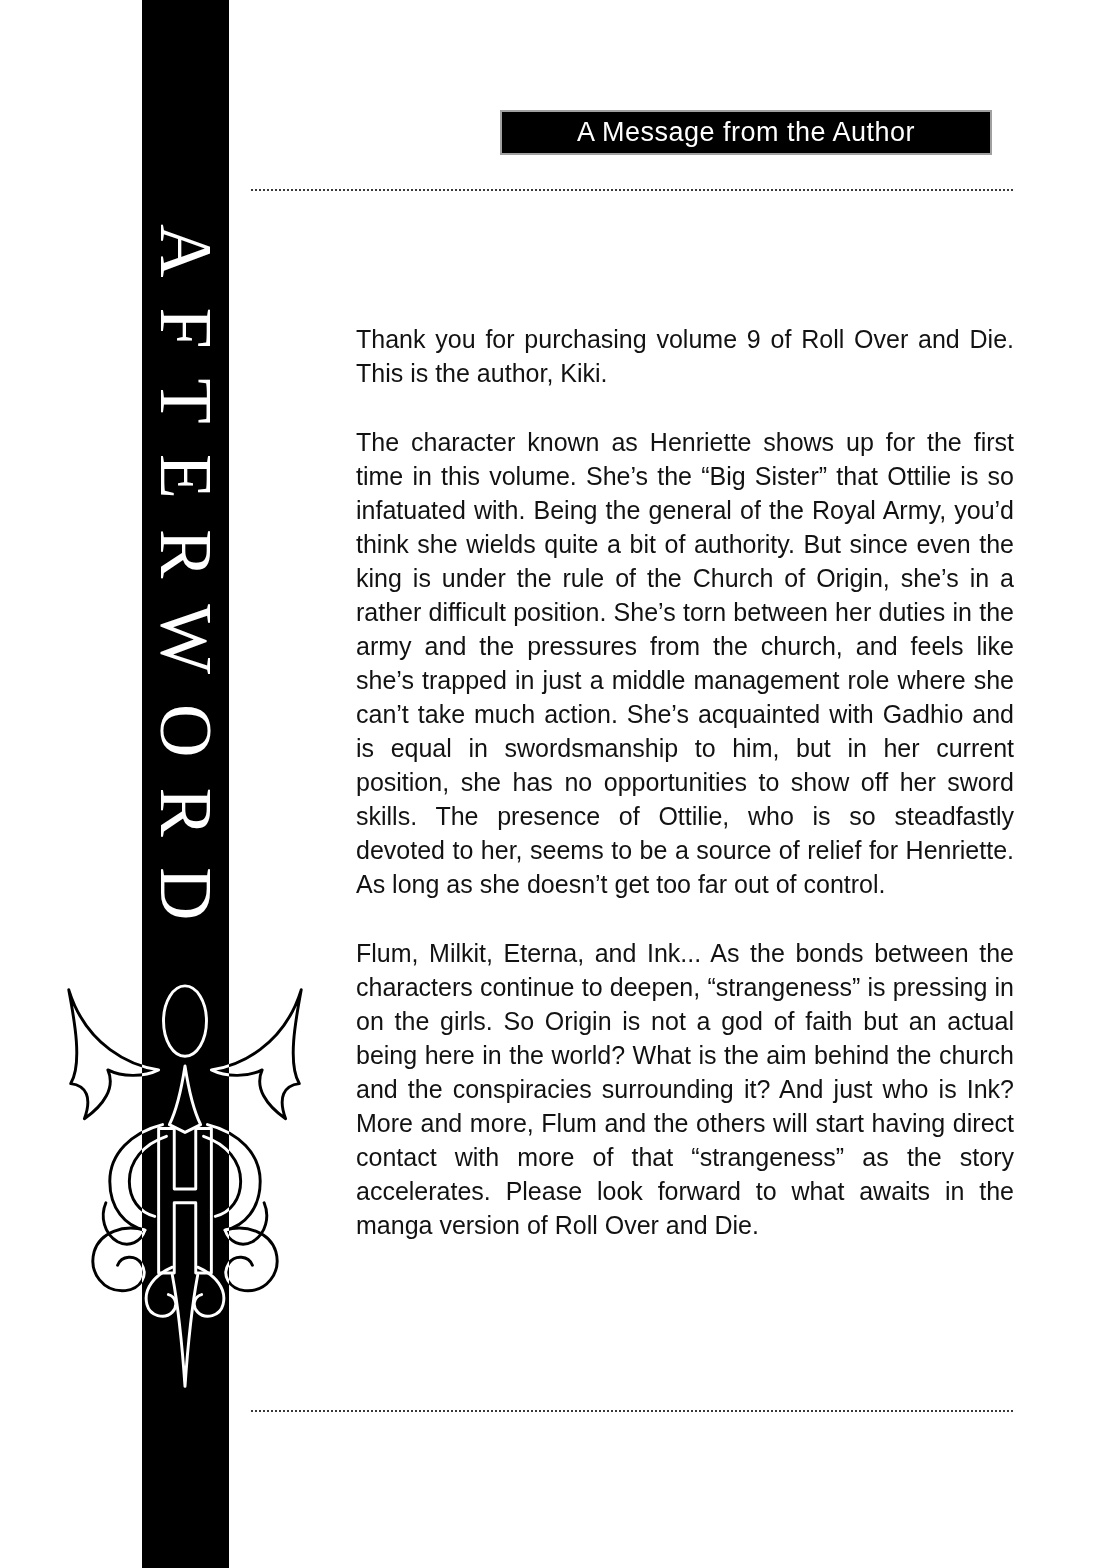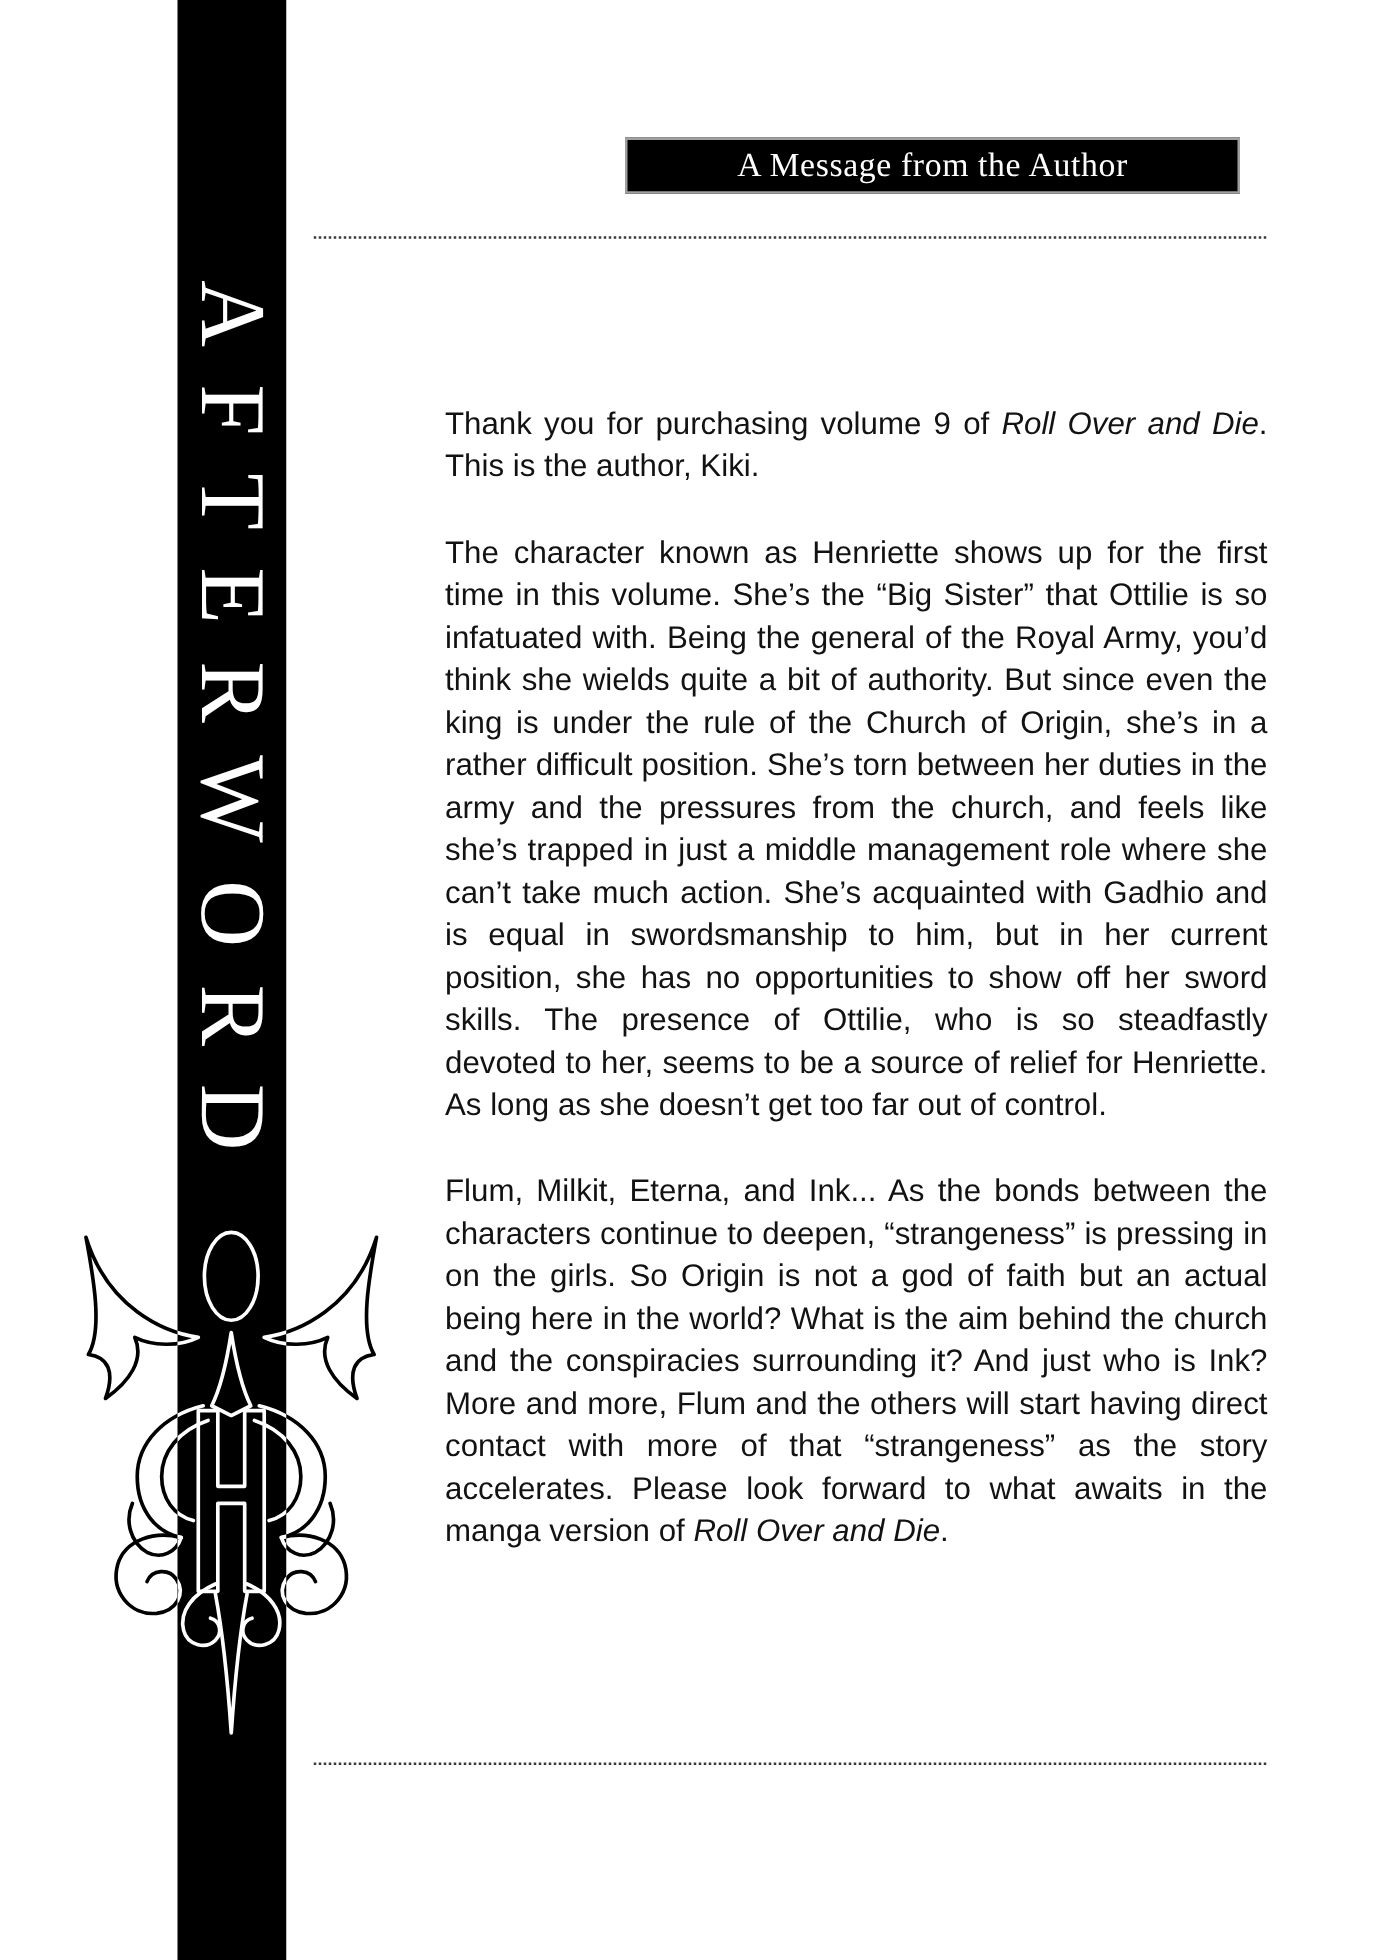--- a/index.html
+++ b/index.html
@@ -29,38 +29,38 @@
     mix-blend-mode:difference;
   }
   .emblem svg{display:block;width:100%;height:100%;}
   
   .header-banner{
     position:absolute;left:500px;top:110px;width:492px;height:45px;
     box-sizing:border-box;background:#000000;border:2px solid #a0a0a0;
     display:flex;align-items:center;justify-content:center;
   }
   .header-title{
-    font-family:Liberation Serif, serif;font-size:27px;color:#ffffff;
+    font-family:Liberation Sans, sans-serif;font-size:27px;color:#ffffff;
     letter-spacing:0.5px;
   }
   
   .dotted-rule{
     position:absolute;left:251px;width:762px;height:0;
     border-top:2px dotted #3a3a3a;
   }
   .rule-top{top:189px;}
   .rule-bottom{top:1410px;}
   
   .author-note{
     position:absolute;left:356px;top:322px;width:658px;
     font-size:25px;line-height:34px;color:#121212;
     text-align:justify;
   }
   .author-note p{margin:0 0 35px 0;}
-  .author-note .it{font-style:italic;}
+  .author-note .it{}
 </style>
 </head>
 <body>
 
 <div class="spine-bar"></div>
 <div class="spine-text-wrap">
   <div class="spine-text">AFTERWORD</div>
 </div>
 
 <div class="emblem">

